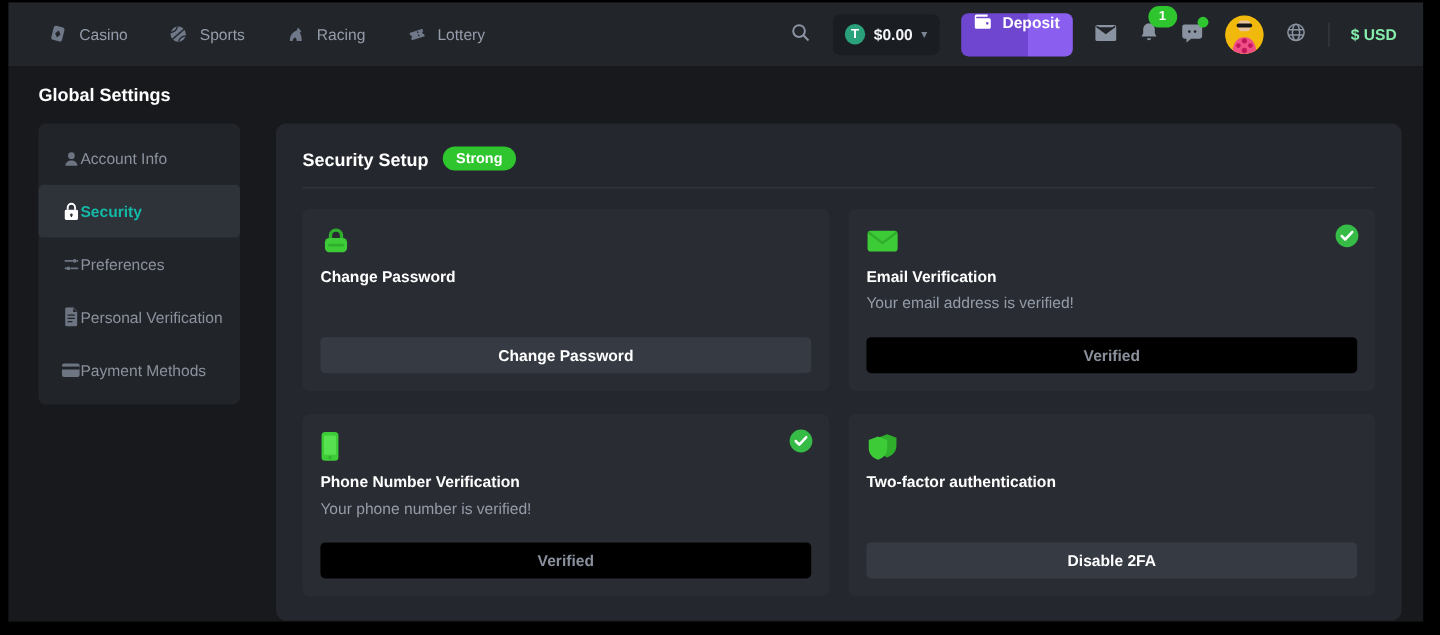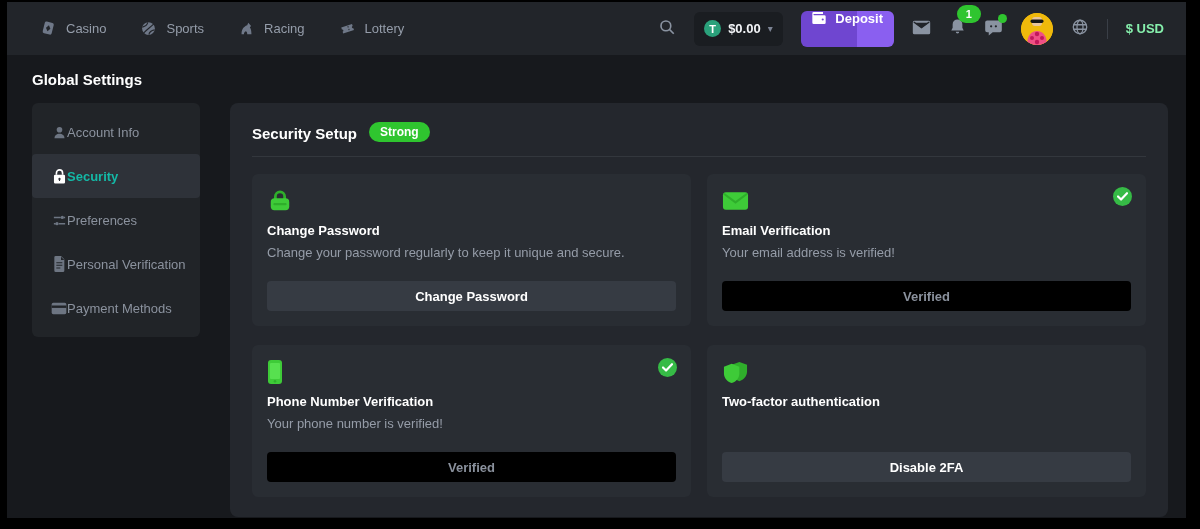--- a/index.html
+++ b/index.html
@@ -252,21 +252,20 @@
 
           <div class="card">
             <span class="card-ic">
               <svg width="26" height="24" viewBox="0 0 28 26">
                     <path d="M9 11V8a5 5 0 0110 0v3" fill="none" stroke="#2fae2b" stroke-width="3"></path>
                     <rect x="4" y="10" width="20" height="13" rx="4" fill="#3ecb38"></rect>
                     <path d="M8 16.5h12" stroke="#2fae2b" stroke-width="2.4" stroke-linecap="round"></path>
                   </svg>
             </span>
             <div class="card-title">Change Password</div>
-            <div class="card-desc">Change your password regularly to keep it unique and secure.</div>
             <button class="card-btn">Change Password</button>
           </div>
 
           <div class="card">
             <span class="card-ic">
               <svg width="27" height="20" viewBox="0 0 28 20">
                     <rect x="1" y="1" width="26" height="18" rx="3" fill="#3ecb38"></rect>
                     <path d="M2 2.5l12 9 12-9" fill="none" stroke="#2fae2b" stroke-width="2.2"></path>
                   </svg>
             </span>

